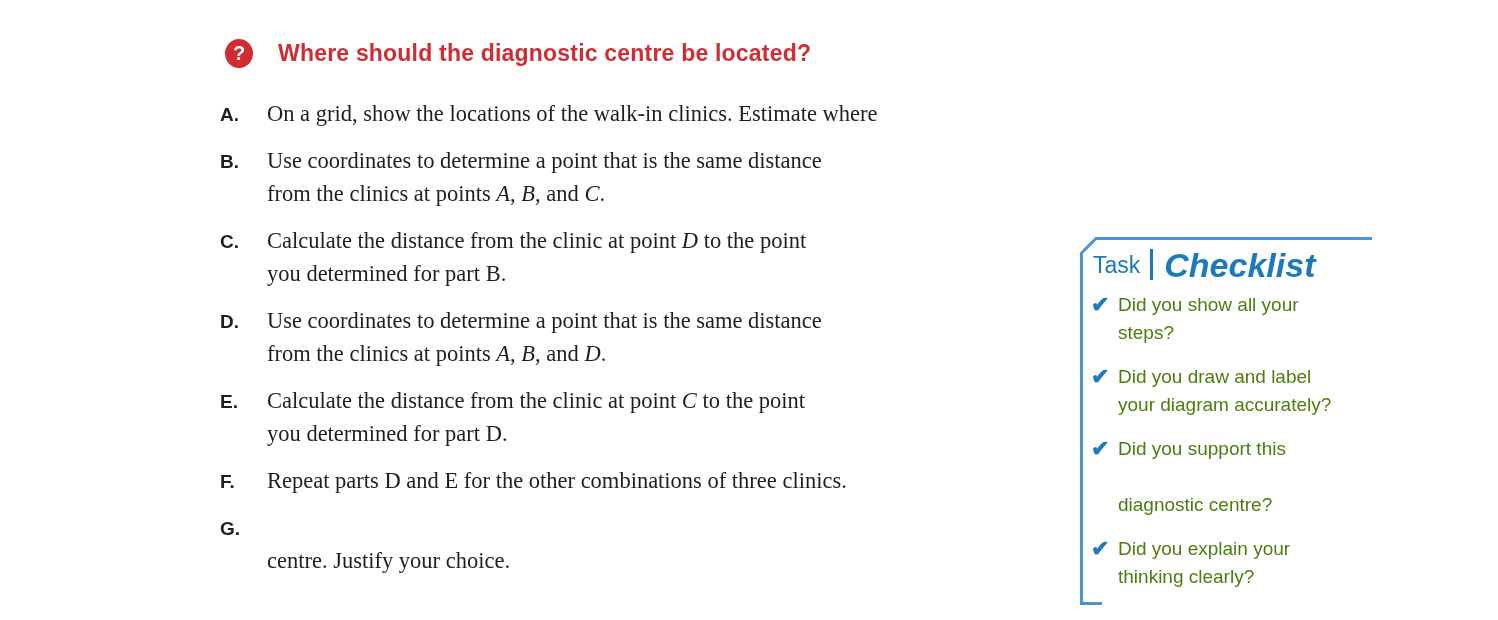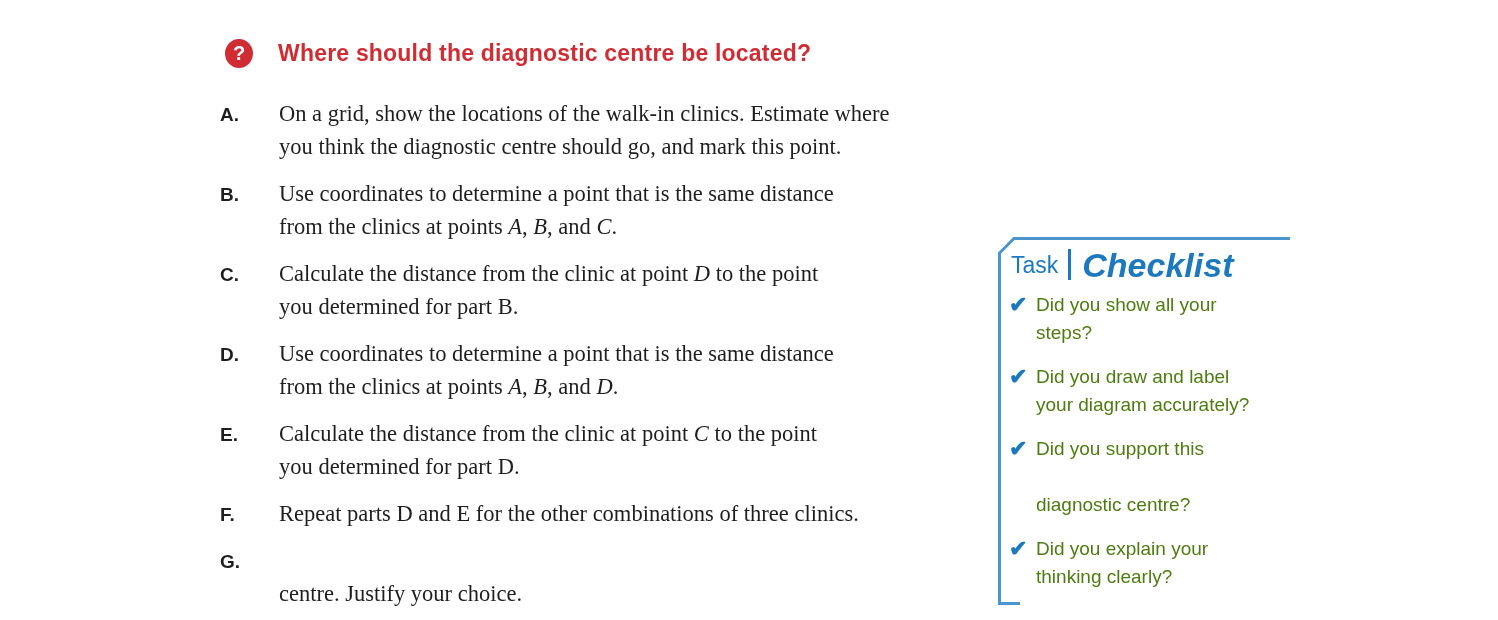--- a/index.html
+++ b/index.html
@@ -45,26 +45,25 @@
     position: absolute; left: 0; top: 1px;
     font-weight: bold; font-size: 19px; line-height: 33px;
     color: var(--body-text);
     font-family: "Liberation Sans", sans-serif;
   }
   .step-text {
     font-family: "Liberation Serif", serif;
     font-size: 22.5px; line-height: 33px;
     color: var(--body-text);
     white-space: nowrap;
-    margin-left: 12px;
   }
   .step-text .var { font-style: italic; }
 
   
-  .checklist-panel { position: absolute; left: 998px; top: 237px; width: 292px; height: 368px; }
+  .checklist-panel { position: absolute; left: 1080px; top: 237px; width: 292px; height: 368px; }
   .cl-border { position: absolute; left: 0; top: 0; width: 292px; height: 368px; }
   .cl-title { position: absolute; left: 13px; top: 12px; display: flex; align-items: center; }
   .cl-title-task { color: var(--checklist-blue); font-size: 23px; line-height: 30px; }
   .cl-title-divider { width: 3px; height: 31px; background: var(--checklist-blue); margin: 0 11px 0 10px; }
   .cl-title-checklist { color: var(--checklist-blue); font-size: 34px; font-weight: bold; font-style: italic; line-height: 30px; }
   .cl-items { position: absolute; left: 11px; top: 54px; width: 270px; }
   .cl-item { display: flex; margin-bottom: 16px; }
   .cl-check {
     flex: 0 0 27px; width: 27px;
     color: var(--checklist-blue);
@@ -84,21 +83,21 @@
   <div class="question-header">
     <span class="q-icon">
       <span>?</span>
     </span>
     <h1 class="q-text">Where should the diagnostic centre be located?</h1>
   </div>
 
   <ol class="steps">
     <li class="step">
       <span class="step-letter">A.</span>
-      <div class="step-text"><span>On a grid, show the locations of the walk-in clinics. Estimate where</span><br><span>you think the diagnostic centre should go, and mark this point.</span></div>
+      <div class="step-text"><span>On a grid, show the locations of the walk-in clinics. Estimate where</span><br></div>
     </li>
     <li class="step">
       <span class="step-letter">B.</span>
       <div class="step-text"><span>Use coordinates to determine a point that is the same distance</span><br><span>from the clinics at points </span><span class="var">A</span><span>, </span><span class="var">B</span><span>, and </span><span class="var">C</span><span>.</span></div>
     </li>
     <li class="step">
       <span class="step-letter">C.</span>
       <div class="step-text"><span>Calculate the distance from the clinic at point </span><span class="var">D</span><span> to the point</span><br><span>you determined for part B.</span></div>
     </li>
     <li class="step">

